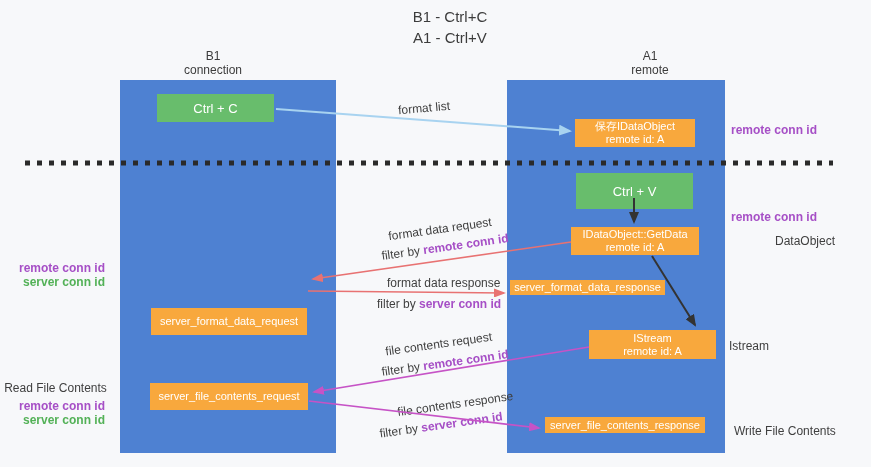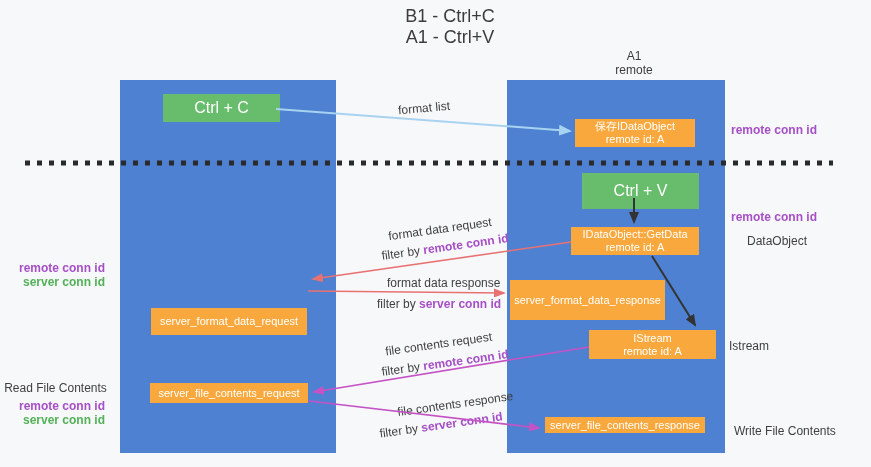--- a/index.html
+++ b/index.html
@@ -9,21 +9,21 @@
     width: 871px;
     height: 467px;
     background: #f7f8fa;
     font-family: "Liberation Sans", sans-serif;
     overflow: hidden;
   }
   .title {
     position: absolute;
     left: 300px; top: 6px; width: 300px;
     text-align: center;
-    font-size: 18px; line-height: 21px;
+    font-size: 15px; line-height: 21px;
     color: #3c3c3c;
   }
   .lane {
     position: absolute;
     background: #4e81d2;
   }
   .lane-header {
     position: absolute;
     width: 120px;
     text-align: center;
@@ -31,21 +31,21 @@
     color: #3c3c3c;
     white-space: pre-line;
   }
   .node {
     position: absolute;
     display: flex; align-items: center; justify-content: center;
     text-align: center;
     color: #ffffff;
     white-space: pre-line;
   }
-  .node.green { background: #68bd6c; font-size: 16px; margin-left: 6px; }
+  .node.green { background: #68bd6c; font-size: 13px; }
   .node.orange { background: #f8a83d; font-size: 11px; line-height: 13px; }
   .lbl {
     position: absolute;
     font-size: 12px;
     color: #3f3f3f;
     white-space: nowrap;
   }
   .lbl.right-align { text-align: right; }
   .purple { color: #a64fc6; font-weight: bold; }
   .greentxt { color: #53b157; font-weight: bold; }
@@ -60,38 +60,40 @@
 </head>
 <body>
 
 <div class="canvas">
 
   <div class="title">
     <div>B1 - Ctrl+C</div>
     <div>A1 - Ctrl+V</div>
   </div>
 
-  <div class="lane-header" style="left:574px; top:49px;">A1
+  <div class="lane-header" style="left:153px; top:49px;">B1
+connection</div>
+  <div class="lane-header" style="left:590px; top:49px;">A1
 remote</div>
 
   <div class="lane" style="left:120px; top:80px; width:216px; height:373px;"></div>
   <div class="lane" style="left:507px; top:80px; width:218px; height:373px;"></div>
 
   <div class="node green" style="left:157px; top:94px; width:117px; height:28px;">Ctrl + C</div>
   <div class="node green" style="left:576px; top:173px; width:117px; height:36px;">Ctrl + V</div>
 
   <div class="node orange" style="left:575px; top:119px; width:120px; height:28px;">保存IDataObject
 remote id: A</div>
   <div class="node orange" style="left:571px; top:227px; width:128px; height:28px;">IDataObject::GetData
 remote id: A</div>
   <div class="node orange" style="left:589px; top:330px; width:127px; height:29px;">IStream
 remote id: A</div>
   <div class="node orange" style="left:151px; top:268px; width:156px; height:27px;margin-top:40px;">server_format_data_request</div>
-  <div class="node orange" style="left:510px; top:280px; width:155px; height:40px;">server_format_data_response</div>
-  <div class="node orange" style="left:150px; top:383px; width:158px; height:20px;">server_file_contents_request</div>
+  <div class="node orange" style="left:510px; top:280px; width:155px; height:15px;">server_format_data_response</div>
+  <div class="node orange" style="left:150px; top:383px; width:158px; height:27px;">server_file_contents_request</div>
   <div class="node orange" style="left:545px; top:417px; width:160px; height:16px;">server_file_contents_response</div>
 
   <div class="lbl rot5" style="left:398px; top:101px;">format list</div>
 
   <div class="lbl rot" style="left:388px; top:222px;">format data request</div>
   <div class="lbl rot" style="left:381px; top:240px;"><span>filter by </span><span class="purple">remote conn id</span></div>
 
   <div class="lbl" style="left:387px; top:276px;">format data response</div>
   <div class="lbl" style="left:377px; top:297px;"><span>filter by </span><span class="purple">server conn id</span></div>
 
@@ -103,21 +105,21 @@
 
   <div class="lbl purple right-align" style="left:8px; top:261px; width:97px;">remote conn id</div>
   <div class="lbl greentxt right-align" style="left:8px; top:275px; width:97px;">server conn id</div>
 
   <div class="lbl right-align" style="left:2px; top:381px; width:107px;text-align:center;">Read File Contents</div>
   <div class="lbl purple right-align" style="left:8px; top:399px; width:97px;">remote conn id</div>
   <div class="lbl greentxt right-align" style="left:8px; top:413px; width:97px;">server conn id</div>
 
   <div class="lbl purple" style="left:731px; top:123px;">remote conn id</div>
   <div class="lbl purple" style="left:731px; top:210px;">remote conn id</div>
-  <div class="lbl" style="left:747px; top:234px;">DataObject</div>
+  <div class="lbl" style="left:775px; top:234px;">DataObject</div>
   <div class="lbl" style="left:729px; top:339px;">Istream</div>
   <div class="lbl" style="left:734px; top:424px;">Write File Contents</div>
 
   <svg class="overlay" width="871" height="467" viewBox="0 0 871 467">
     <defs>
       <marker id="m-blue" markerUnits="userSpaceOnUse" markerWidth="13" markerHeight="11" refX="11" refY="5.5" orient="auto">
         <path d="M0,0 L13,5.5 L0,11 z" fill="#a8d3f0"></path>
       </marker>
       <marker id="m-black" markerUnits="userSpaceOnUse" markerWidth="12" markerHeight="10" refX="10" refY="5" orient="auto">
         <path d="M0,0 L12,5 L0,10 z" fill="#333333"></path>

